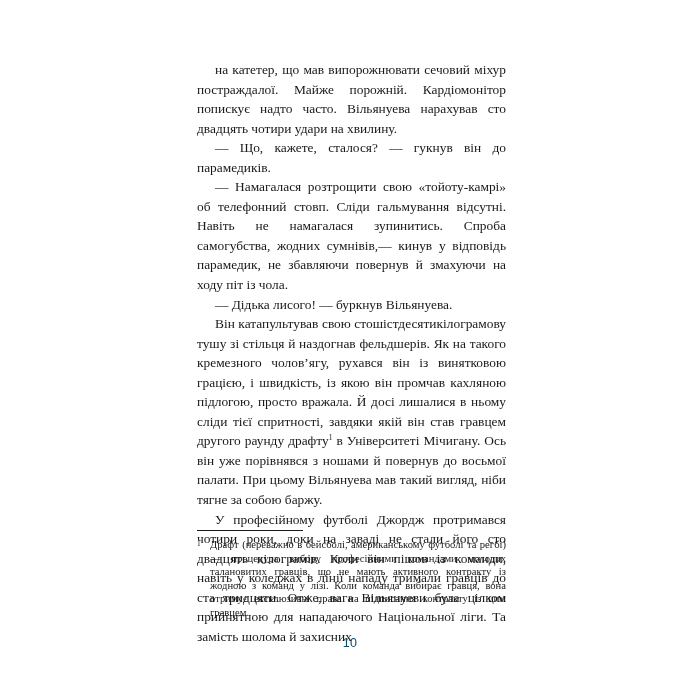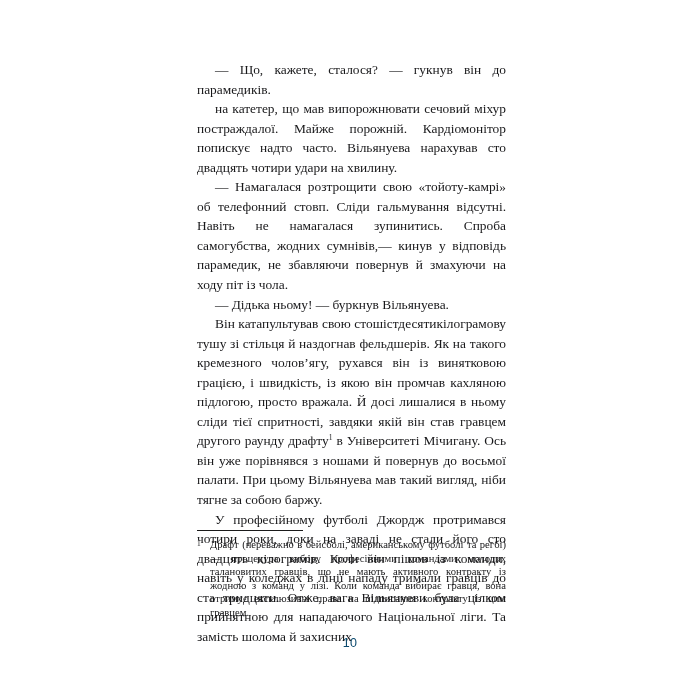--- a/index.html
+++ b/index.html
@@ -95,24 +95,24 @@
     letter-spacing: 0.3px;
   }
 </style>
 </head>
 <body>
 
 <div class="page">
 
   <div class="text-column">
     <div class="body-text">
+      <p>на катетер, що мав випорожнювати сечовий міхур постраждалої. Майже порожній. Кардіомонітор попискує надто часто. Вільянуева нарахував сто двадцять чотири удари на хвилину.</p>
       <p>— Що, кажете, сталося? — гукнув він до парамедиків.</p>
-      <p>на катетер, що мав випорожнювати сечовий міхур постраждалої. Майже порожній. Кардіомонітор попискує надто часто. Вільянуева нарахував сто двадцять чотири удари на хвилину.</p>
       <p>— Намагалася розтрощити свою «тойоту-камрі» об телефонний стовп. Сліди гальмування відсутні. Навіть не намагалася зупинитись. Спроба самогубства, жодних сумнівів,— кинув у відповідь парамедик, не збавляючи повернув й змахуючи на ходу піт із чола.</p>
-      <p>— Дідька ньому! — буркнув Вільянуева.</p>
+      <p>— Дідька лисого! — буркнув Вільянуева.</p>
       <p><span>Він катапультував свою стошістдесятикілограмову тушу зі стільця й наздогнав фельдшерів. Як на такого кремезного чолов’ягу, рухався він із винятковою грацією, і швидкість, із якою він промчав кахляною підлогою, просто вражала. Й досі лишалися в ньому сліди тієї спритності, завдяки якій він став гравцем другого раунду драфту</span><sup class="fn-ref">1</sup><span> в Університеті Мічигану. Ось він уже порівнявся з ношами й повернув до восьмої палати. При цьому Вільянуева мав такий вигляд, ніби тягне за собою баржу.</span></p>
       <p>У професійному футболі Джордж протримався чотири роки, доки на заваді не стали його сто двадцять кілограмів. Коли він пішов із команди, навіть у коледжах в лінії нападу тримали гравців до ста тридцяти. Отже, вага Вільянуеви була цілком прийнятною для нападаючого Національної ліги. Та замість шолома й захисних</p>
     </div>
   </div>
 
   <div class="footnote-block">
     <div class="footnote-rule"></div>
     <p class="footnote"><span class="fn-marker">1</span><span>Драфт (переважно в бейсболі, американському футболі та регбі) — процедура вибору професійними командами молодих талановитих гравців, що не мають активного контракту із жодною з команд у лізі. Коли команда вибирає гравця, вона отримує ексклюзивні права на підписання контракту із цим гравцем.</span></p>
   </div>
 

